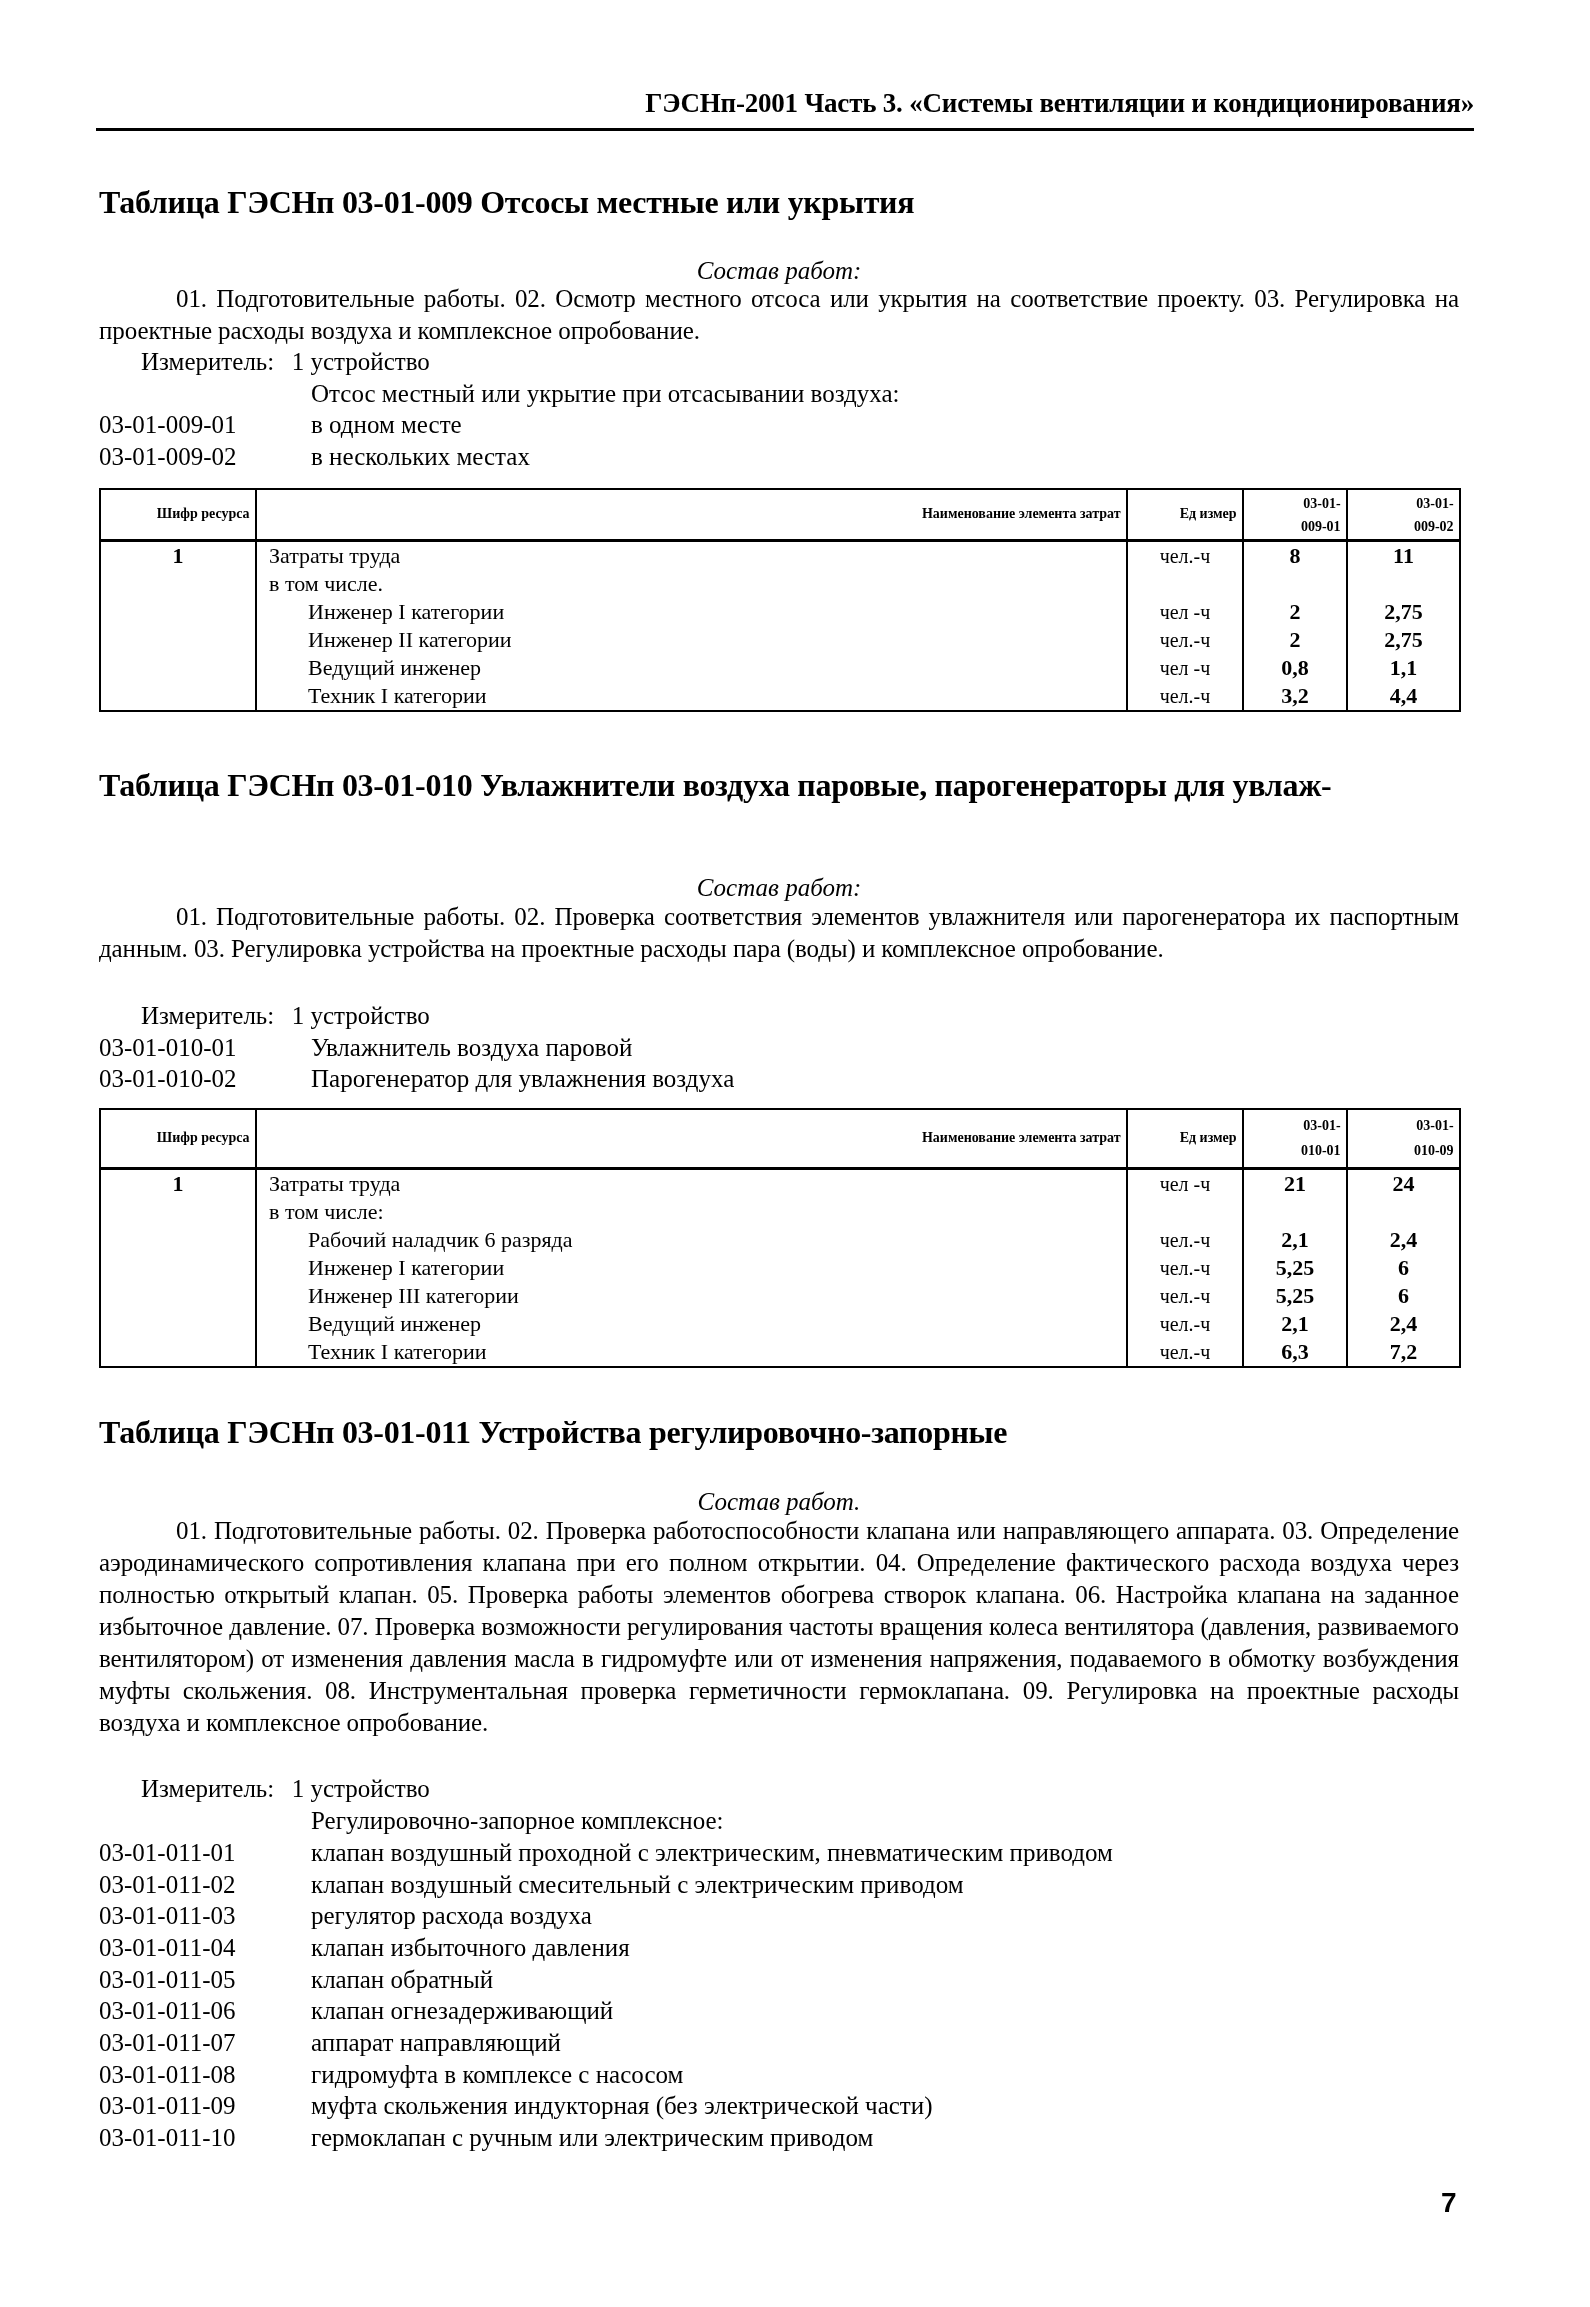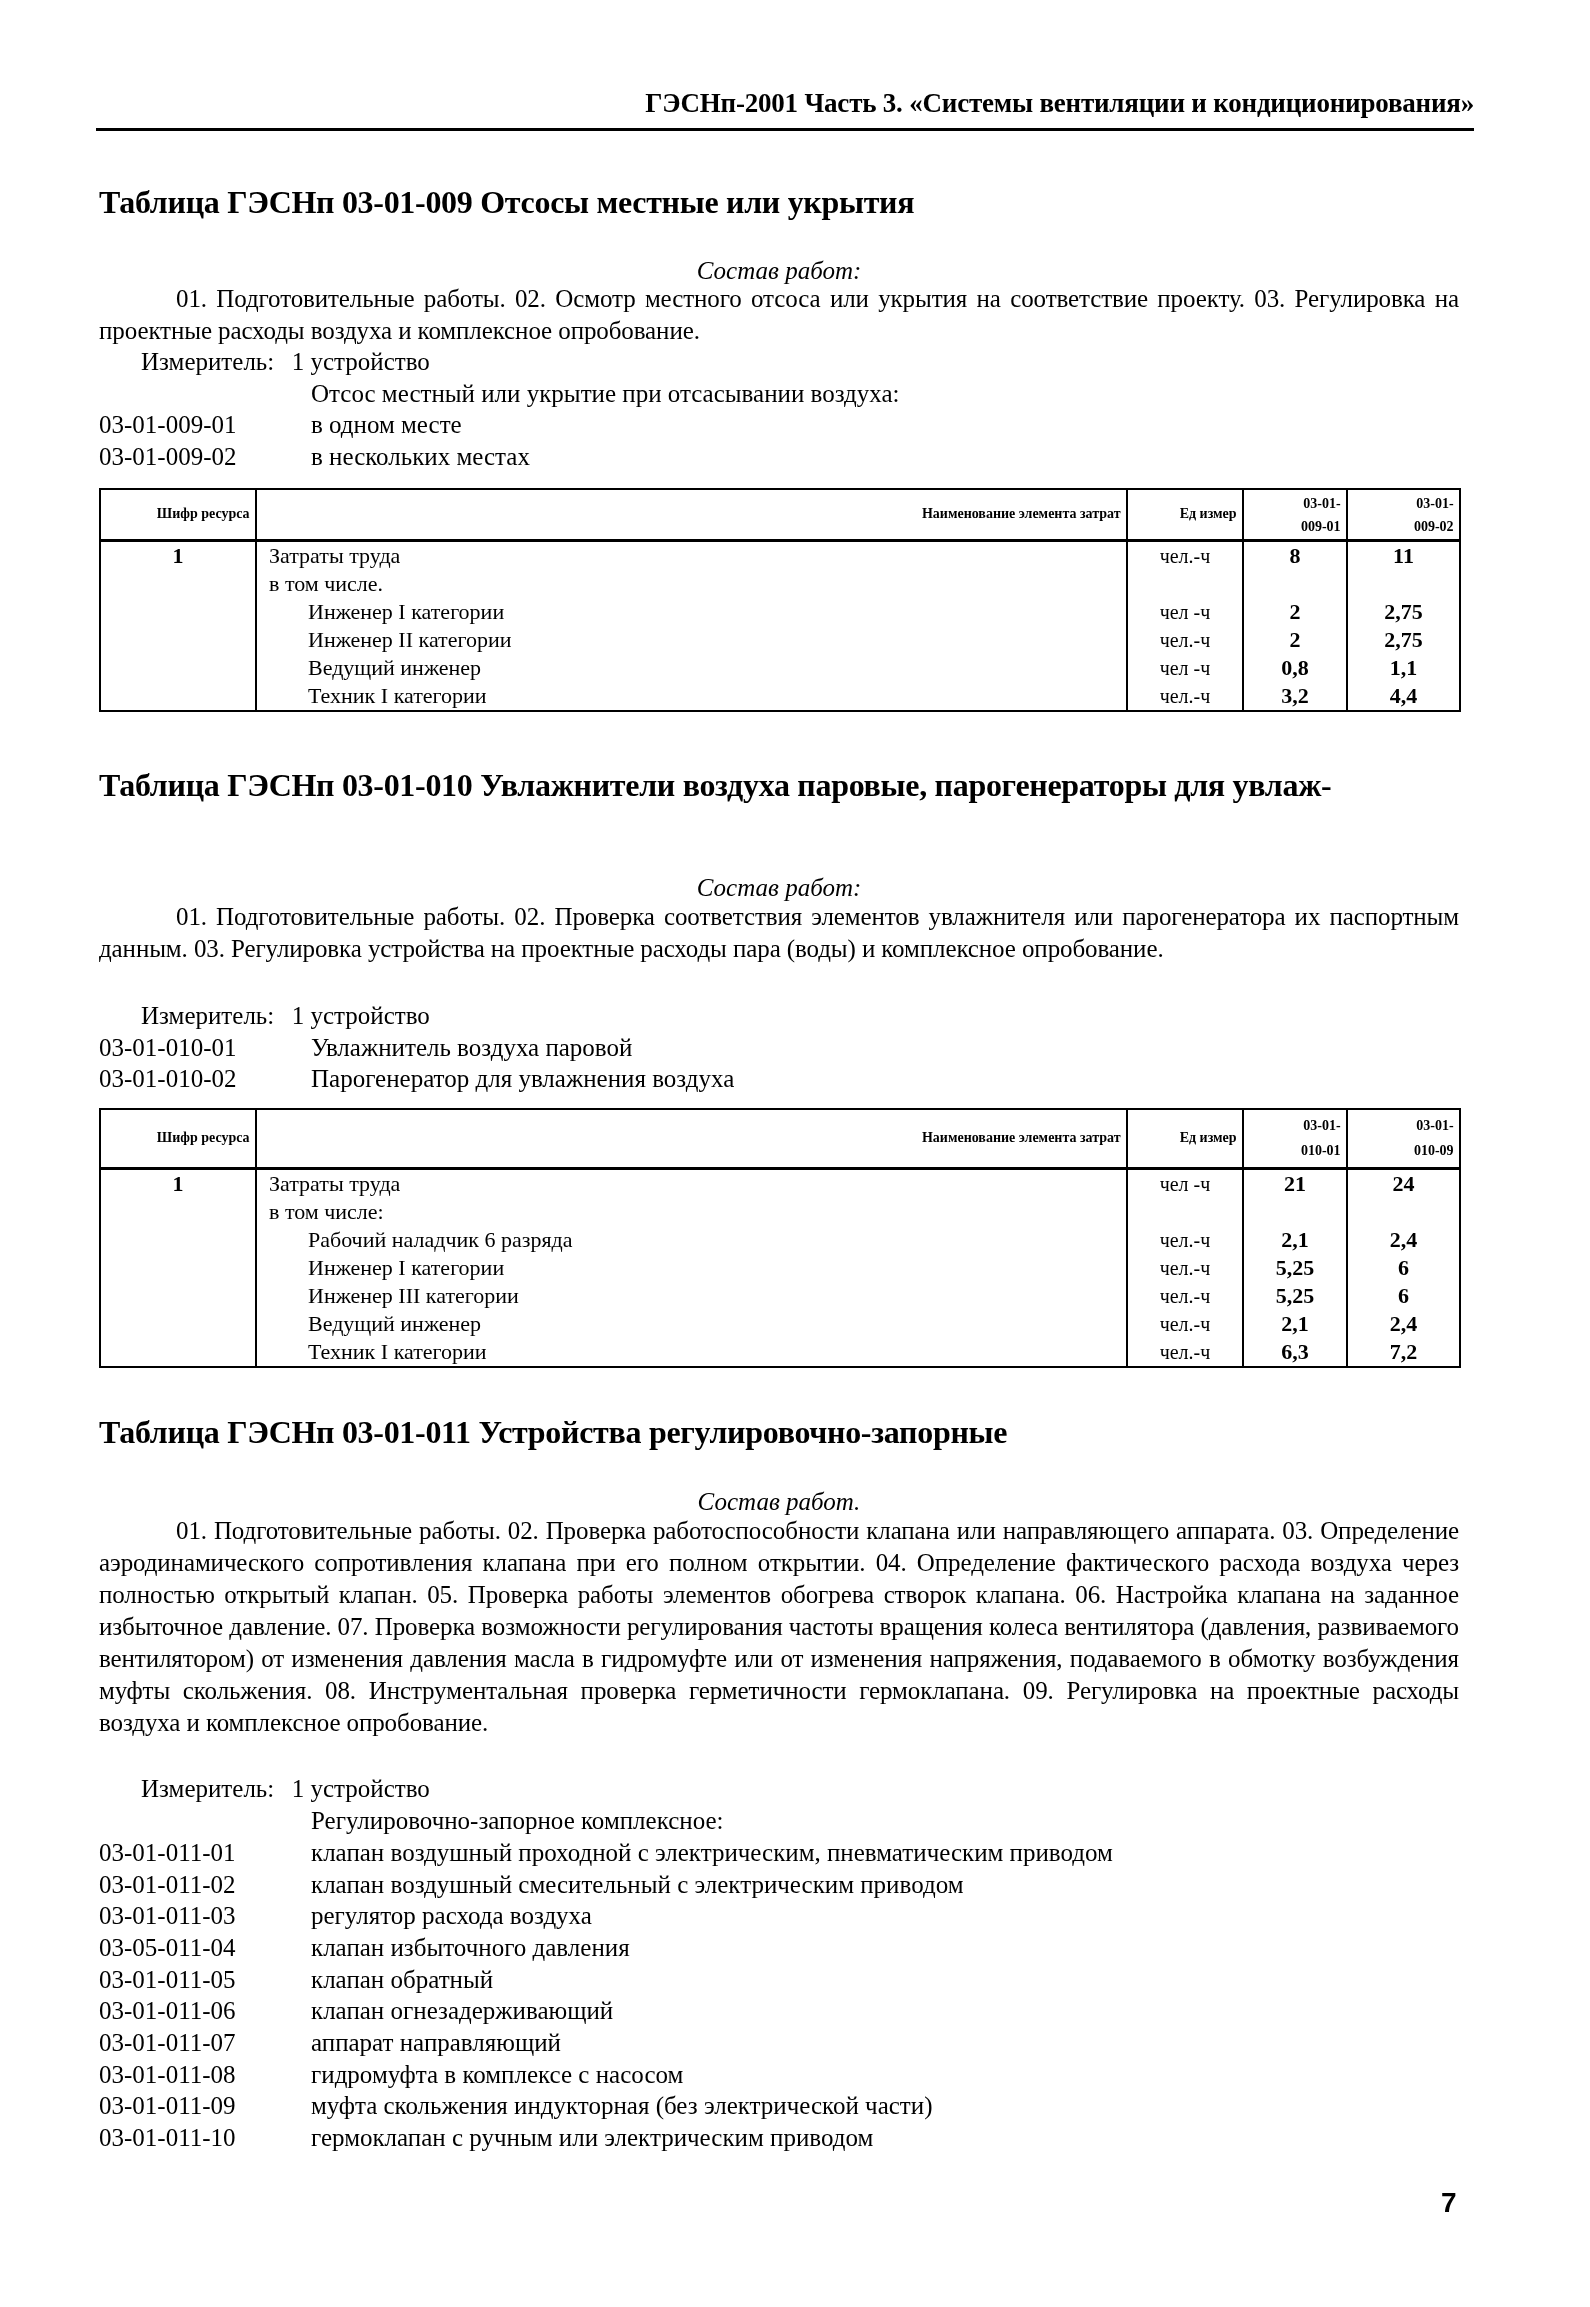--- a/index.html
+++ b/index.html
@@ -217,21 +217,21 @@
 <div class="abs para" style="top:1515px">01. Подготовительные работы. 02. Проверка работоспособности клапана или направляющего аппарата. 03. Определение аэродинамического сопротивления клапана при его полном открытии. 04. Определение фактического расхода воздуха через полностью открытый клапан. 05. Проверка работы элементов обогрева створок клапана. 06. Настройка клапана на заданное избыточное давление. 07. Проверка возможности регулирования частоты вращения колеса вентилятора (давления, развиваемого вентилятором) от изменения давления масла в гидромуфте или от изменения напряжения, подаваемого в обмотку возбуждения муфты скольжения. 08. Инструментальная проверка герметичности гермоклапана. 09. Регулировка на проектные расходы воздуха и комплексное опробование.</div>
 <div class="abs meter" style="top:1773px">
   <span>Измеритель:</span><span class="val">1 устройство</span>
 </div>
 <div class="abs subhead" style="top:1805px">Регулировочно-запорное комплексное:</div>
 
 <div class="abs" style="left:0;top:1837px;width:1591px">
   <div class="abs code-row" style="top:0px"><span class="code">03-01-011-01</span><span>клапан воздушный проходной с электрическим, пневматическим приводом</span></div>
   <div class="abs code-row" style="top:32px"><span class="code">03-01-011-02</span><span>клапан воздушный смесительный с электрическим приводом</span></div>
   <div class="abs code-row" style="top:63px"><span class="code">03-01-011-03</span><span>регулятор расхода воздуха</span></div>
-  <div class="abs code-row" style="top:95px"><span class="code">03-05-011-04</span><span>клапан избыточного давления</span></div>
+  <div class="abs code-row" style="top:95px"><span class="code">03-01-011-04</span><span>клапан избыточного давления</span></div>
   <div class="abs code-row" style="top:127px"><span class="code">03-01-011-05</span><span>клапан обратный</span></div>
   <div class="abs code-row" style="top:158px"><span class="code">03-01-011-06</span><span>клапан огнезадерживающий</span></div>
   <div class="abs code-row" style="top:190px"><span class="code">03-01-011-07</span><span>аппарат направляющий</span></div>
   <div class="abs code-row" style="top:222px"><span class="code">03-01-011-08</span><span>гидромуфта в комплексе с насосом</span></div>
   <div class="abs code-row" style="top:253px"><span class="code">03-01-011-09</span><span>муфта скольжения индукторная (без электрической части)</span></div>
   <div class="abs code-row" style="top:285px"><span class="code">03-01-011-10</span><span>гермоклапан с ручным или электрическим приводом</span></div>
 </div>
 
 <div class="abs page-number">7</div>
 

